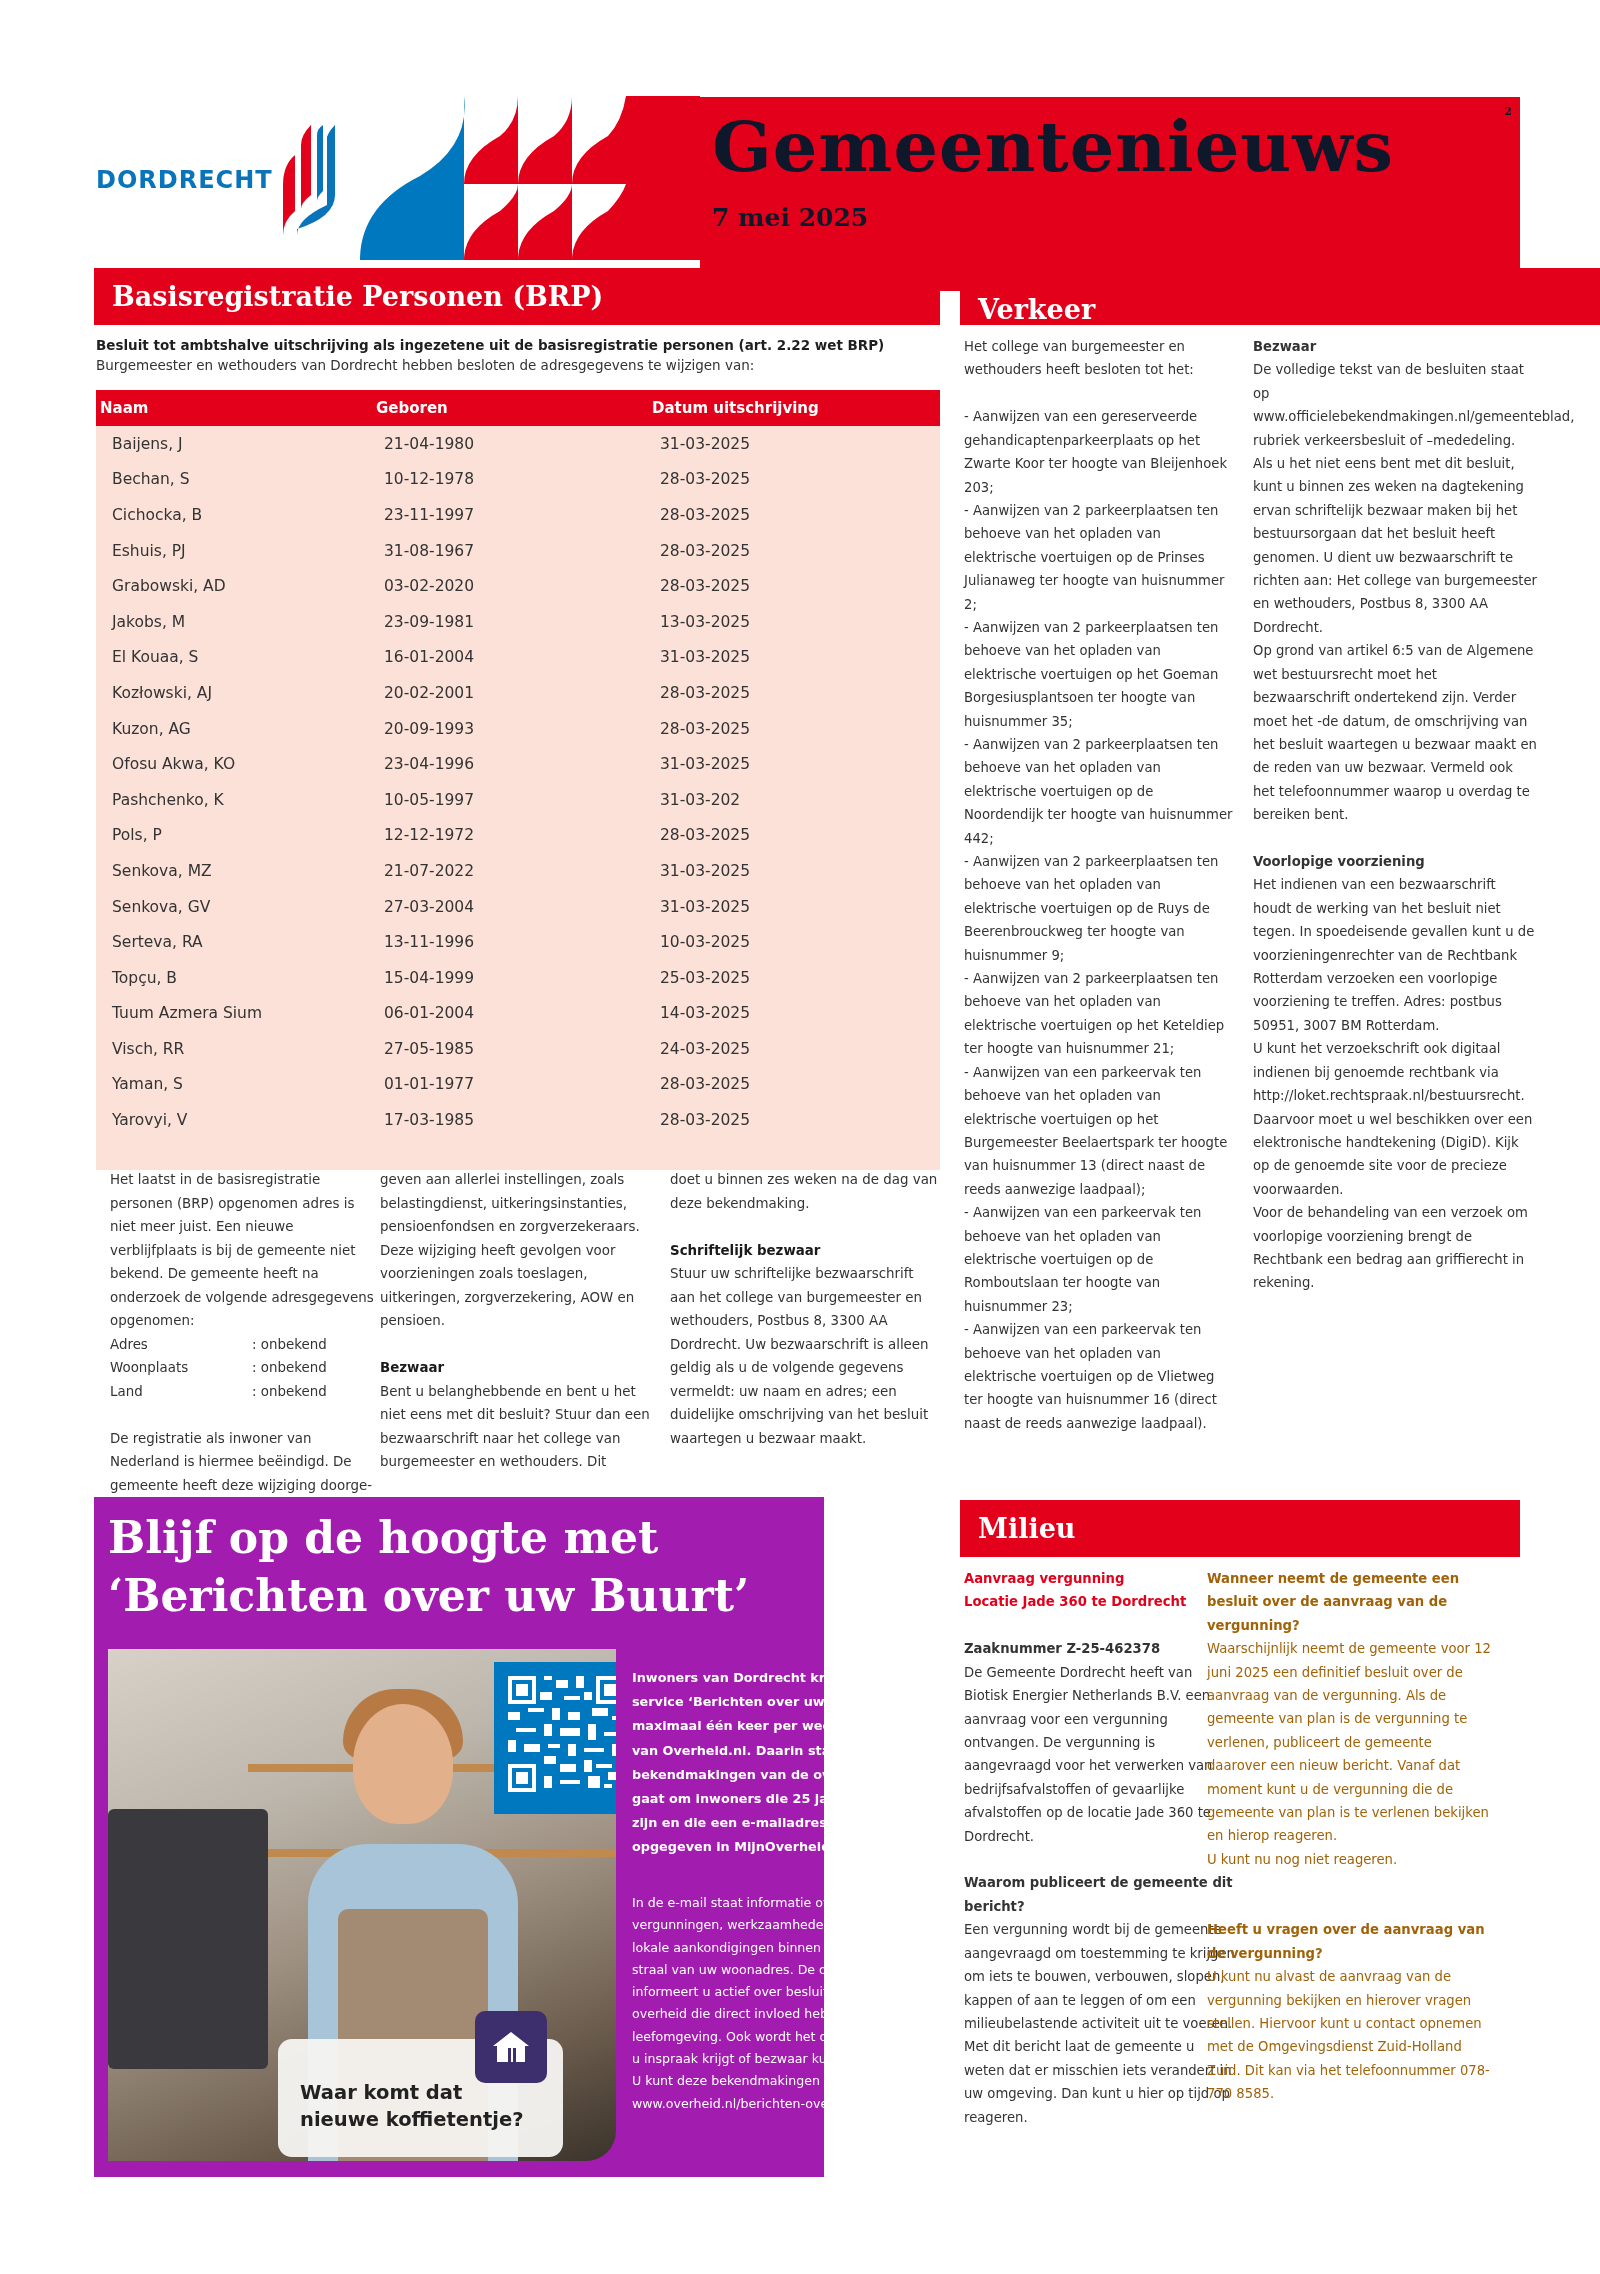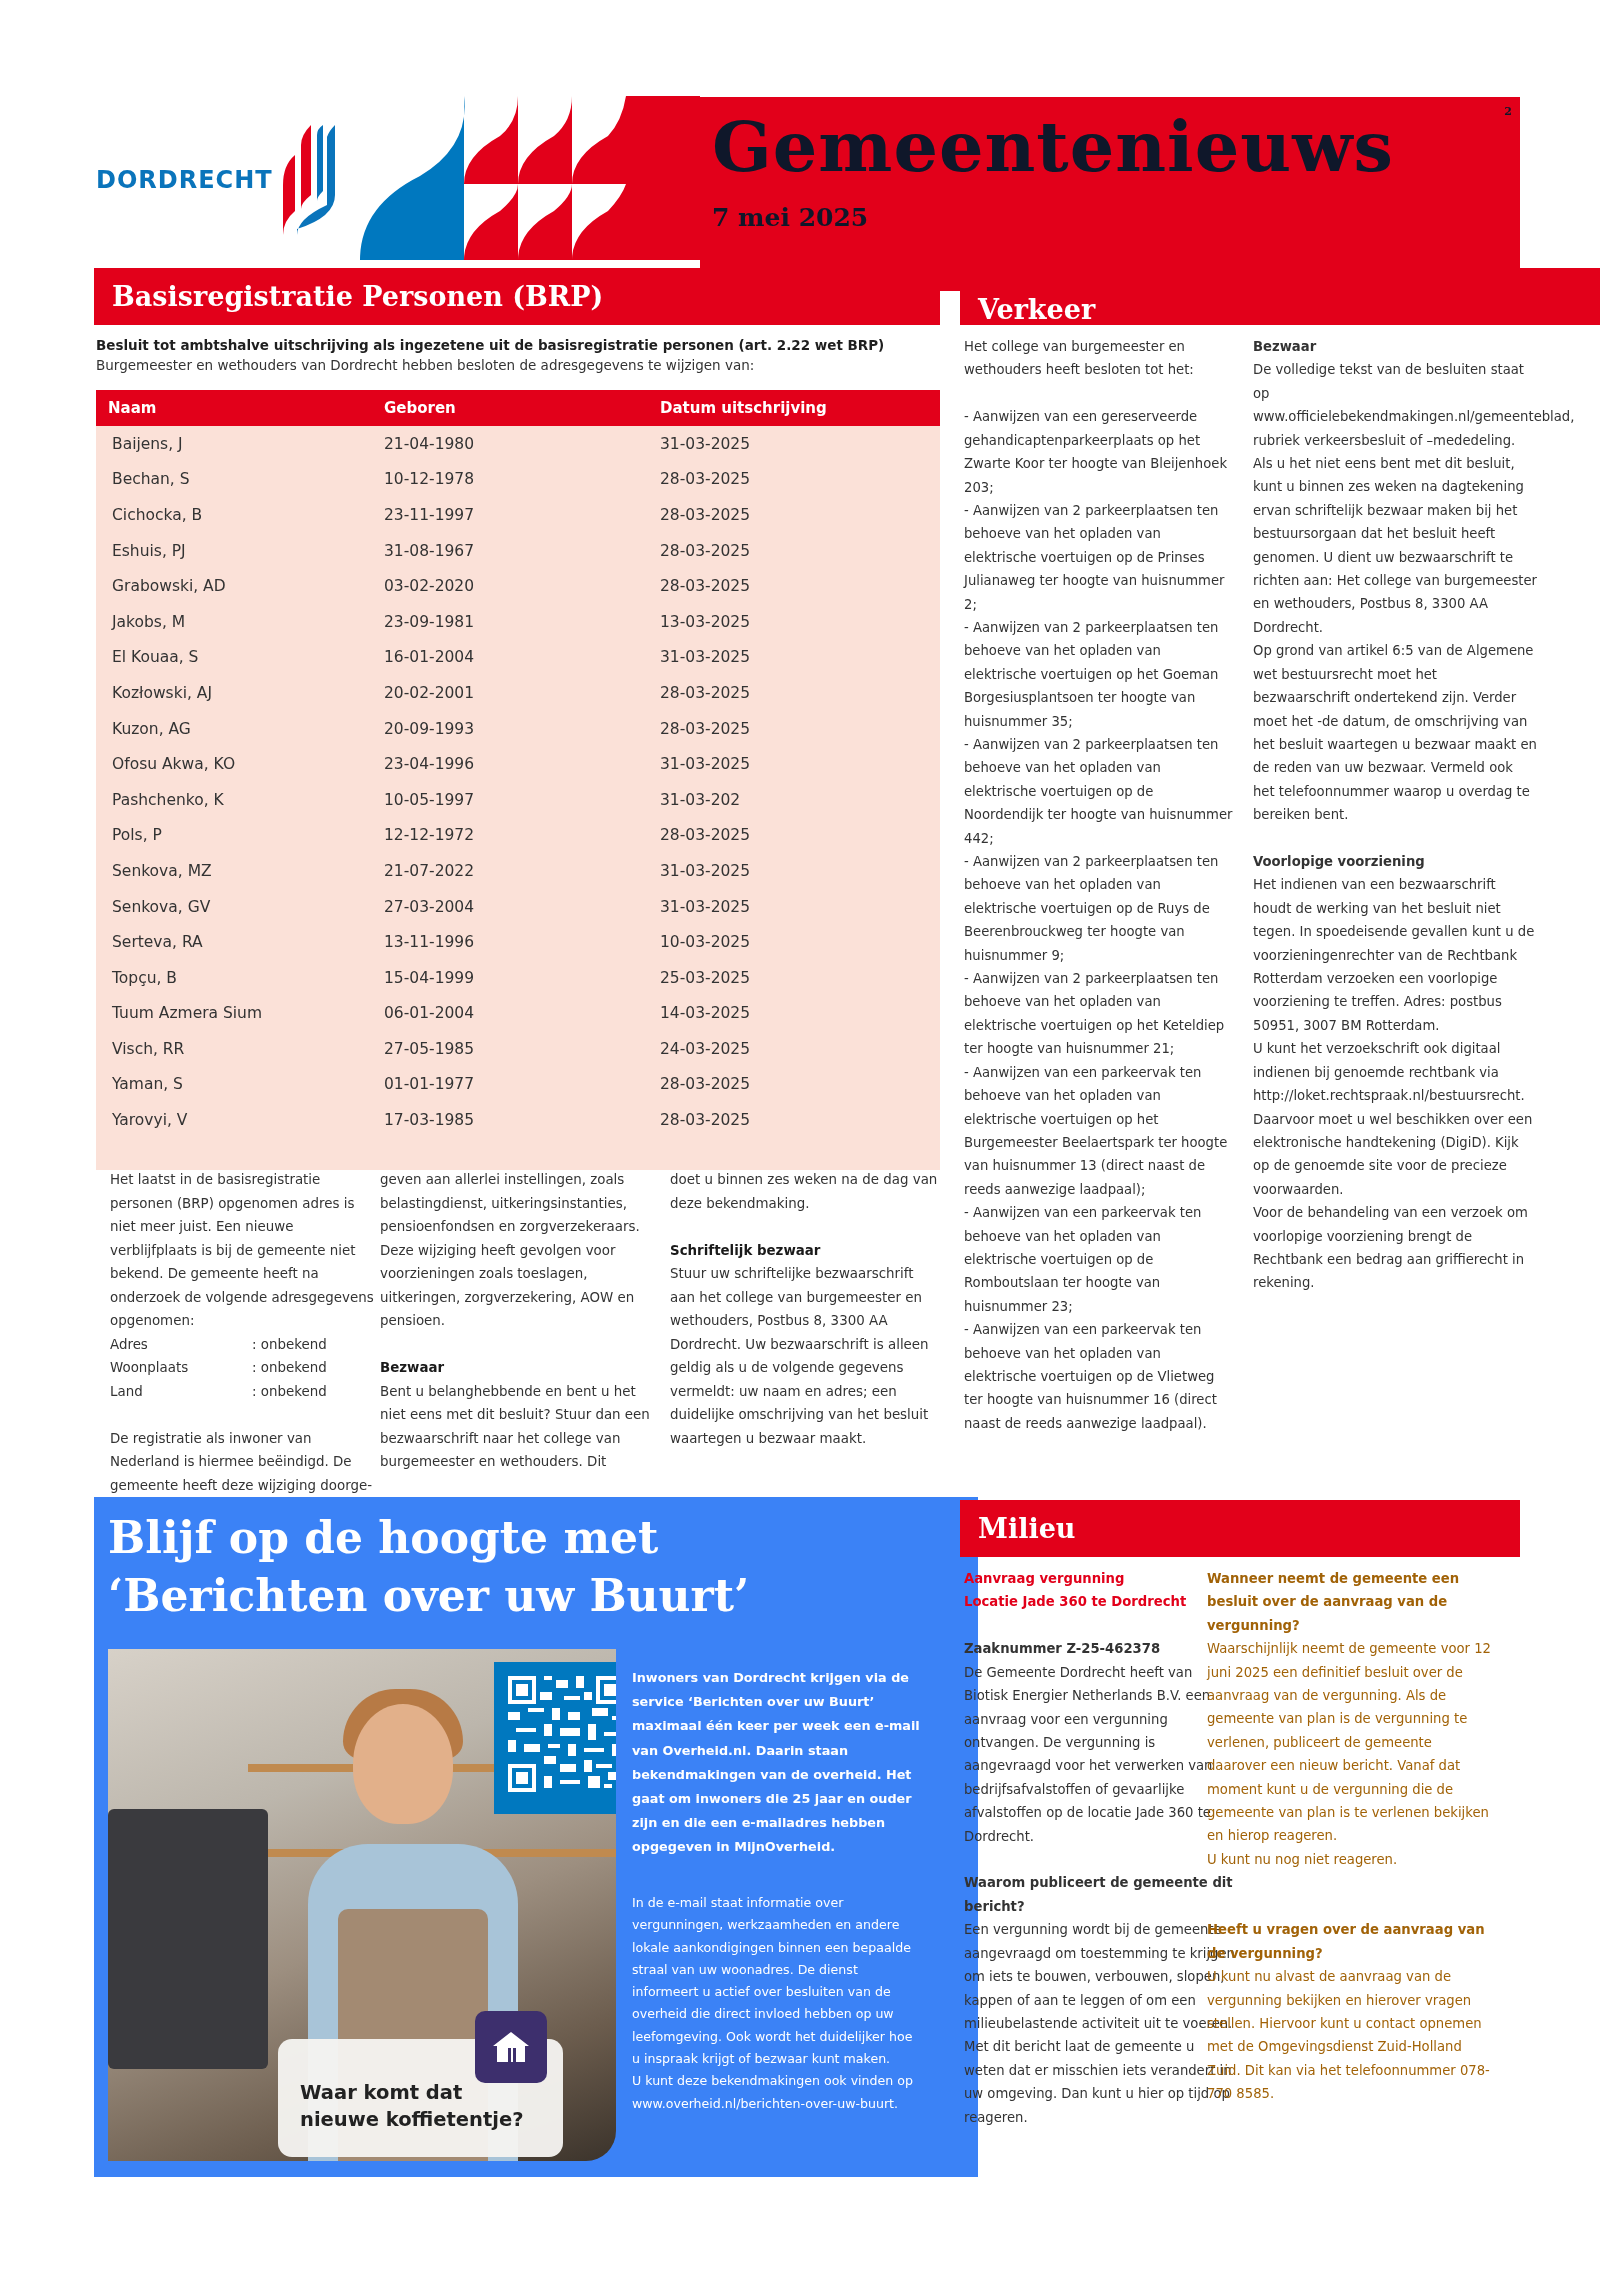--- a/index.html
+++ b/index.html
@@ -18,35 +18,35 @@
   .masthead-date { position: absolute; left: 12px; top: 106px; font-family: "DejaVu Serif", serif; font-weight: bold; font-size: 25px; }
   .page-num { position: absolute; right: 8px; top: 8px; font-family: "DejaVu Serif", serif; font-weight: bold; font-size: 11px; }
 
   
   .section-bar { background: #e2001a; color: #fff; height: 57px; display: flex; align-items: center; padding-left: 18px; font-family: "DejaVu Serif", serif; font-weight: bold; font-size: 27px; }
 
   
   .brp-intro-title { left: 96px; top: 337px; font-size: 13.5px; font-weight: bold; color: #1f1f1f; }
   .brp-intro-text { left: 96px; top: 357px; font-size: 13.5px; color: #333; }
   .brp-table { left: 96px; top: 390px; width: 844px; background: #fbe1d8; padding-bottom: 32px; }
-  .brp-thead { display: grid; grid-template-columns: 276px 276px 1fr; background: #e2001a; color: #fff; height: 36px; align-items: center; font-size: 15px; font-weight: bold; padding-left: 12px; }
+  .brp-thead { display: grid; grid-template-columns: 276px 276px 1fr; background: #e2001a; color: #fff; height: 36px; align-items: center; font-size: 15px; font-weight: bold; padding-left: 4px; }
   .brp-row { display: grid; grid-template-columns: 276px 276px 1fr; height: 35.6px; align-items: center; font-size: 15.5px; color: #333; padding-left: 16px; }
   .brp-row span:nth-child(2), .brp-row span:nth-child(3) { margin-left: -4px; }
 
   .body-col { font-size: 13.4px; line-height: 23.5px; color: #333; }
   .body-col b { color: #1a1a1a; }
   .spacer { height: 23.5px; }
   .kv { display: grid; grid-template-columns: 142px 1fr; }
 
   
   .verkeer-col-1 { left: 964px; top: 335px; width: 270px; font-size: 13.2px; line-height: 23.4px; color: #333; }
   .verkeer-col-2 { left: 1253px; top: 335px; width: 285px; font-size: 13.2px; line-height: 23.4px; color: #333; }
 
   
-  .promo { left: 94px; top: 1497px; width: 884px; height: 680px; background: #3b82f6; }
+  .promo { left: 94px; top: 1497px; width: 730px; height: 680px; background: #a21caf; }
   .promo-title { position: absolute; left: 14px; top: 12px; color: #fff; font-family: "DejaVu Serif", serif; font-weight: bold; font-size: 44px; line-height: 58px; }
   .promo-photo { position: absolute; left: 14px; top: 152px; width: 508px; height: 512px; overflow: hidden; border-bottom-right-radius: 30px;
      background: linear-gradient(160deg, #d7d1c8 0%, #bcb6ac 30%, #9d8f80 55%, #6b5c4d 80%, #3b332b 100%); }
   .shelf { position: absolute; height: 8px; background: #c08a4f; }
   .person-head { position: absolute; left: 245px; top: 55px; width: 100px; height: 120px; border-radius: 50% 50% 45% 45%; background: #e2b08a; }
   .person-hair { position: absolute; left: 235px; top: 40px; width: 120px; height: 70px; border-radius: 60px 60px 20px 20px; background: #b77a45; }
   .person-body { position: absolute; left: 200px; top: 195px; width: 210px; height: 330px; border-radius: 60px 60px 0 0; background: #a8c4d8; }
   .apron { position: absolute; left: 230px; top: 260px; width: 150px; height: 260px; background: #a38a72; border-radius: 10px 10px 0 0; }
   .machine { position: absolute; left: 0; top: 160px; width: 160px; height: 260px; background: #3a3a3e; border-radius: 6px; }
   .bubble { position: absolute; left: 170px; top: 390px; width: 285px; height: 118px; background: rgba(245,244,240,0.96); border-radius: 14px; padding: 40px 18px 0 22px; font-weight: bold; font-size: 19.5px; line-height: 27px; color: #222; }

